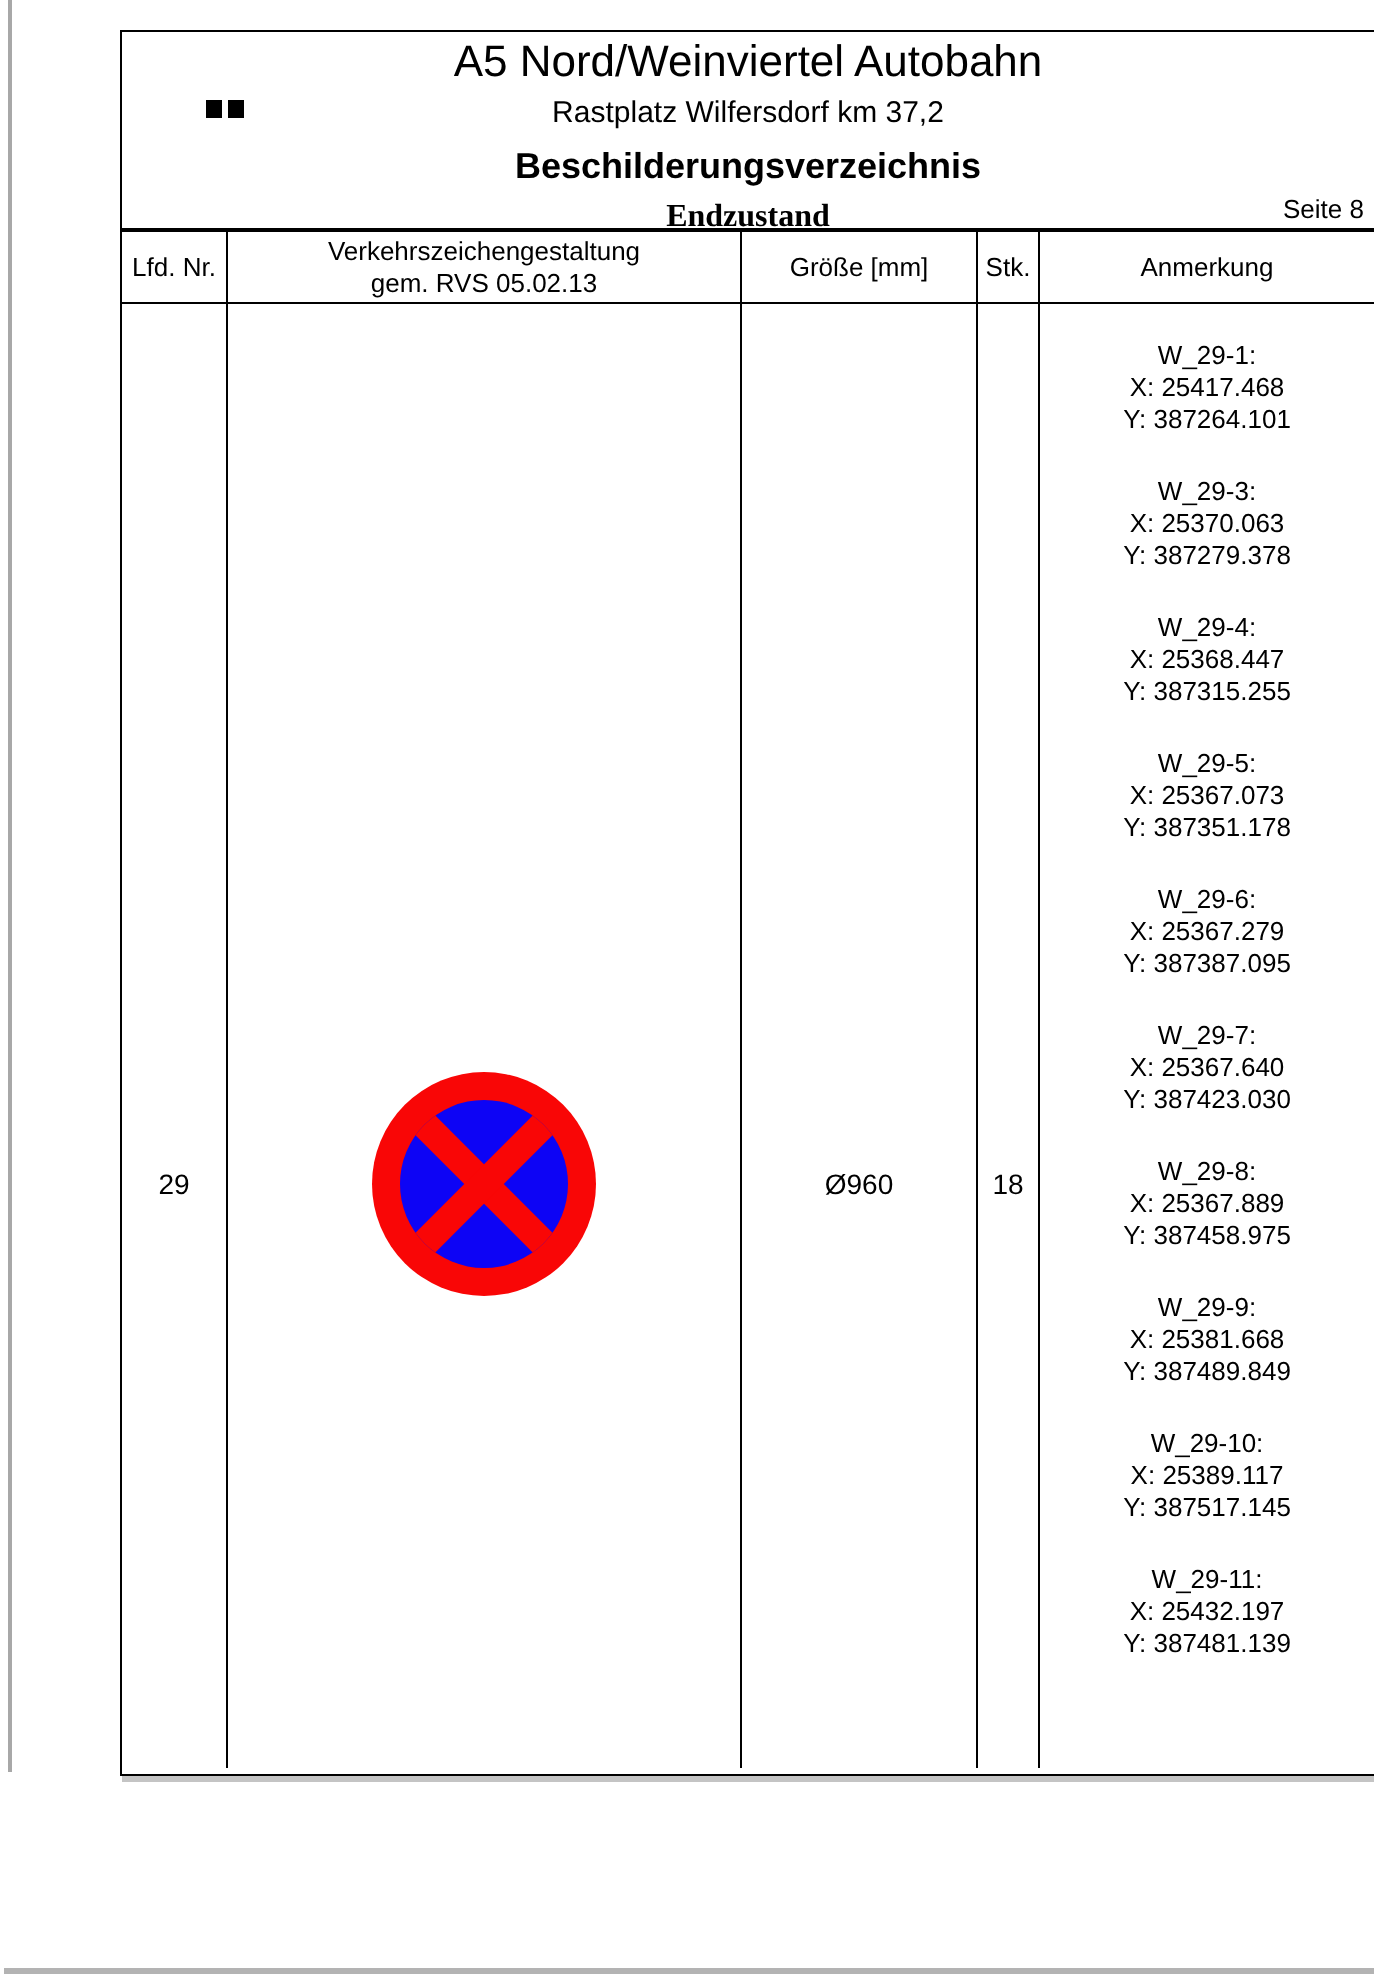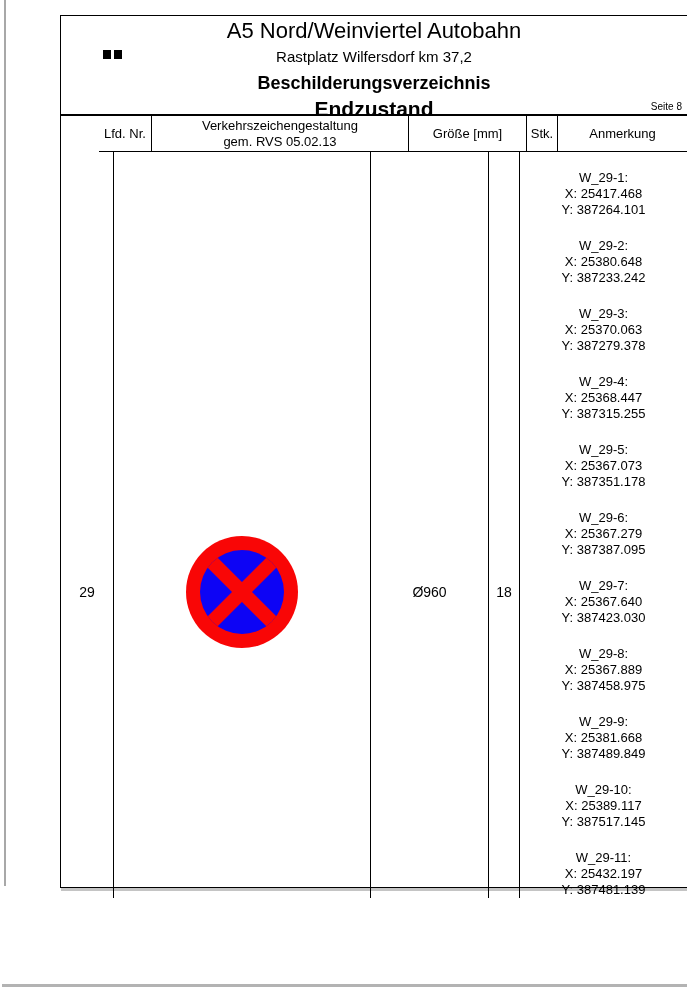--- a/index.html
+++ b/index.html
@@ -21,28 +21,28 @@
     position:absolute; left:60px; top:15px; width:628px; height:873px;
     border:1.5px solid #000; background:#fff;
     box-shadow:0 4px 0 -1px #c4c4c4;
   }
 
   
   .title-box { position:relative; height:100px; border-bottom:2px solid #000; text-align:center; padding-top:2px; }
   .t1 { font-size:22px; line-height:26px; font-weight:400; }
   .t2 { font-size:15px; line-height:26px; font-weight:400; }
   .t3 { font-size:18px; line-height:27px; font-weight:700; }
-  .t4 { font-size:21px; line-height:23px; font-weight:700; }
-  .page-num { position:absolute; right:5px; bottom:2px; font-size:10px; }
+  .t4 { font-size:16px; line-height:23px; font-weight:700;font-family:Liberation Serif, serif; }
+  .page-num { position:absolute; right:5px; bottom:2px; font-size:13px; }
   .logo { position:absolute; left:42px; top:34px; display:flex; gap:3px; }
   .logo .sq { width:8px; height:9px; background:#000; }
 
   
   .grid { display:grid; grid-template-columns:52px 257px 118px 31px 1fr; }
-  .grid-head { height:36px; border-bottom:1.5px solid #000;margin-left:38px; }
+  .grid-head { height:36px; border-bottom:1.5px solid #000; }
   .hcell { display:flex; flex-direction:column; align-items:center; justify-content:center;
            font-size:13px; line-height:16px; text-align:center; }
   .hcell + .hcell { border-left:1.5px solid #000; }
   .grid-body { height:732px; }
   .bcell { position:relative; }
   .bcell + .bcell { border-left:1.5px solid #000; }
   .cellval { position:absolute; left:50%; top:440px; transform:translate(-50%,-50%);
              font-size:14px; white-space:nowrap; }
 
   
@@ -121,25 +121,20 @@
         <span class="cellval">18</span>
       </div>
       <div class="bcell">
         <div class="anm-list">
             <div>
               <div>W_29-1:</div>
               <div>X: 25417.468</div>
               <div>Y: 387264.101</div>
             </div>
             <div>
-              <div>W_29-2:</div>
-              <div>X: 25380.648</div>
-              <div>Y: 387233.242</div>
-            </div>
-            <div>
               <div>W_29-3:</div>
               <div>X: 25370.063</div>
               <div>Y: 387279.378</div>
             </div>
             <div>
               <div>W_29-4:</div>
               <div>X: 25368.447</div>
               <div>Y: 387315.255</div>
             </div>
             <div>

